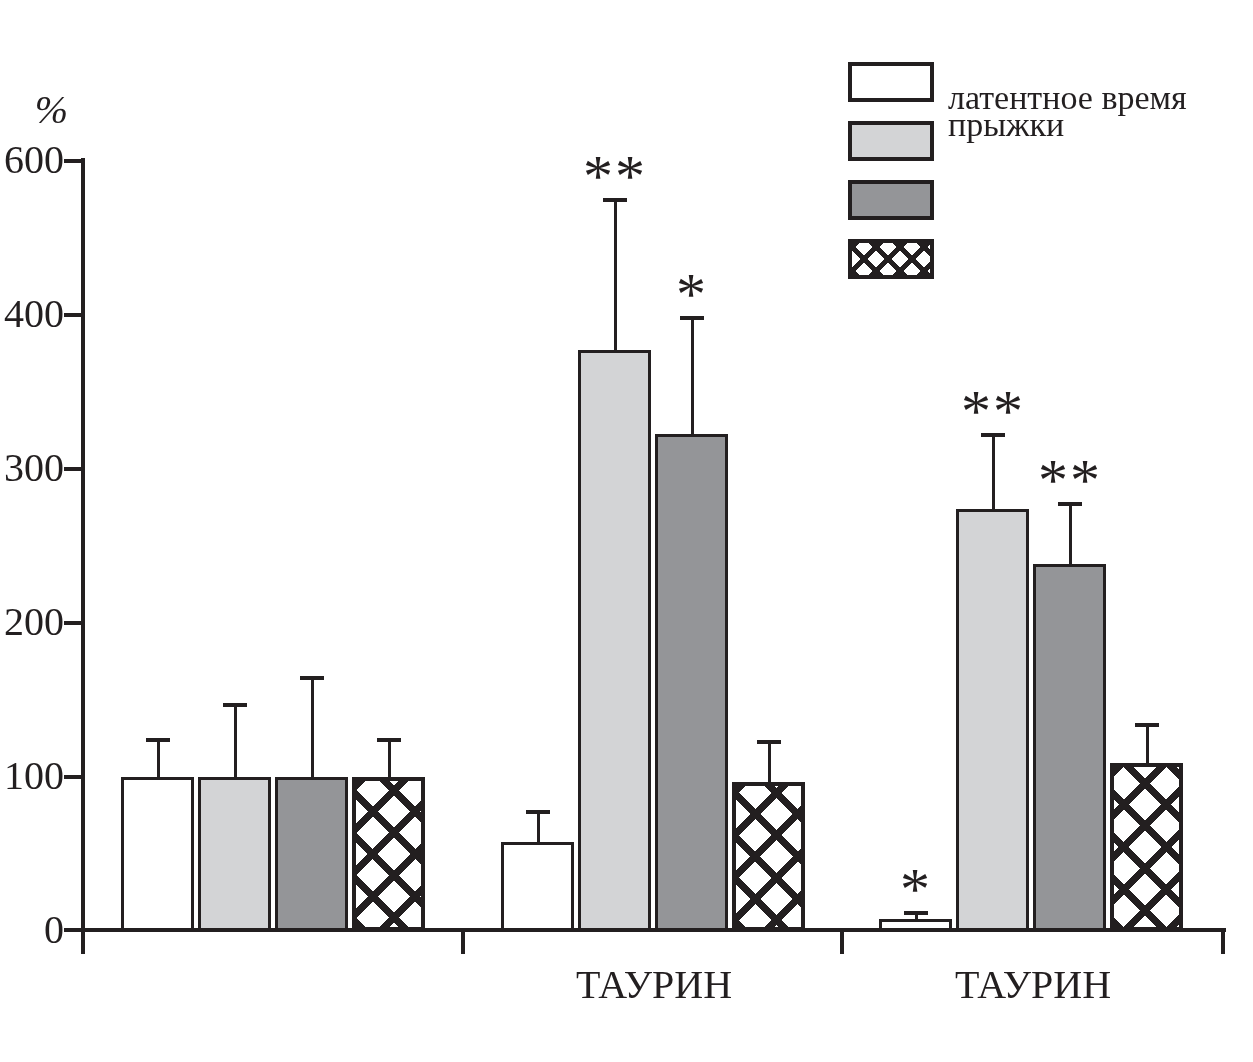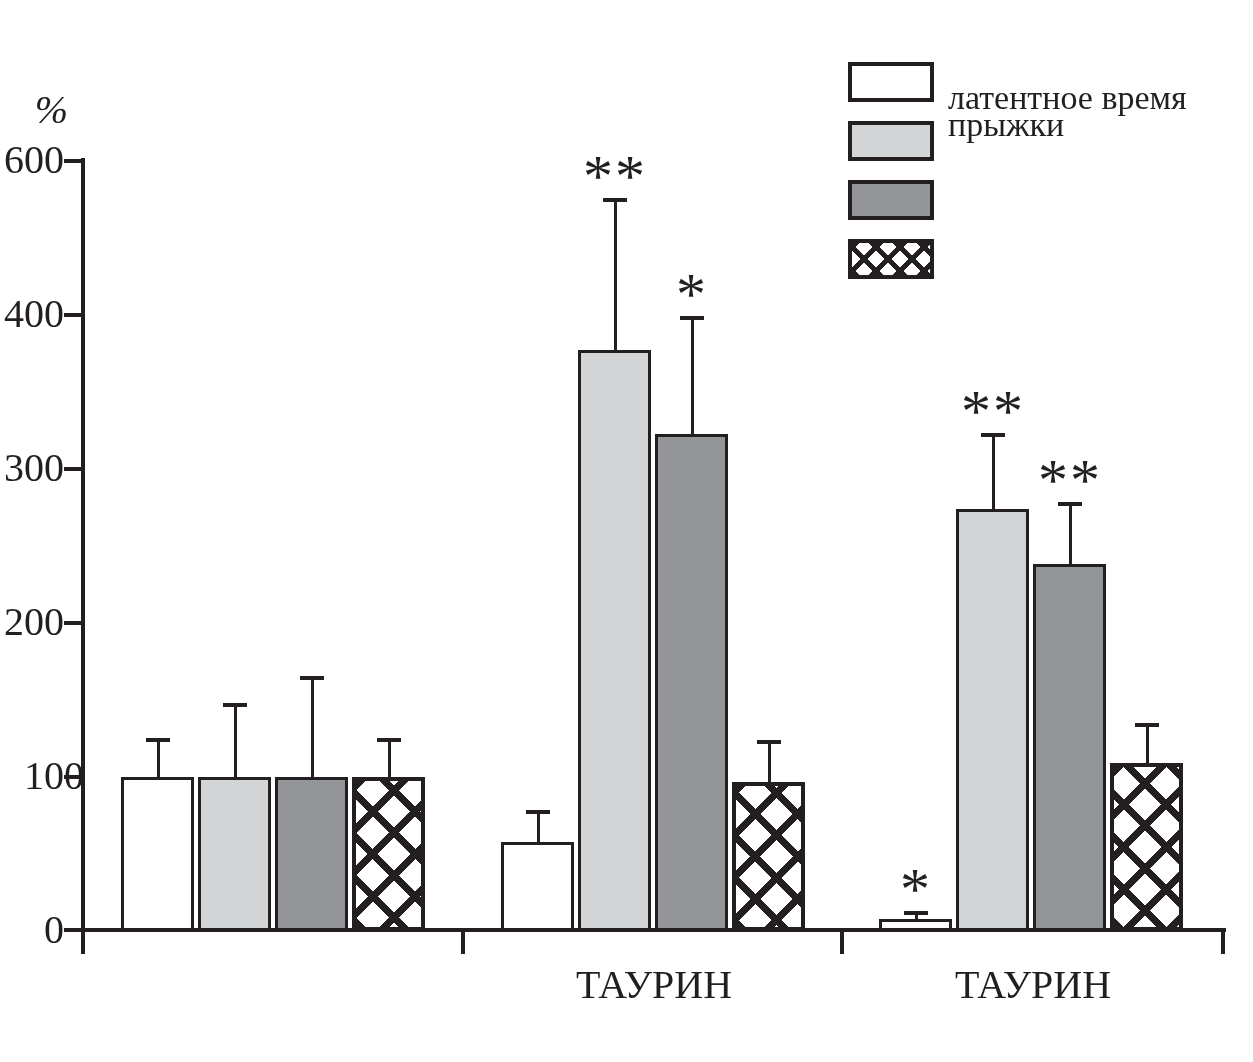--- a/index.html
+++ b/index.html
@@ -81,21 +81,21 @@
 
 <div id="figure">
   <div class="abs" id="y-unit-label">%</div>
 
   <div class="abs axis-line" id="y-axis" style="left:81px;top:158px;width:4px;height:796px;"></div>
   <div class="abs axis-line" id="x-axis" style="left:64px;top:928px;width:1162px;height:4px;"></div>
 
   <div class="abs" id="plot-dynamic" style="left:0;top:0;width:1253px;height:1062px;">
       <div class="abs y-tick-label" style="top: 910px;">0</div>
       <div class="abs y-tick" style="top: 775px;"></div>
-      <div class="abs y-tick-label" style="top: 756px; padding-left: 20px;">100</div>
+      <div class="abs y-tick-label" style="top: 756px;">100</div>
       <div class="abs y-tick" style="top: 621px;"></div>
       <div class="abs y-tick-label" style="top: 602px;">200</div>
       <div class="abs y-tick" style="top: 467px;"></div>
       <div class="abs y-tick-label" style="top: 448px;">300</div>
       <div class="abs y-tick" style="top: 313px;"></div>
       <div class="abs y-tick-label" style="top: 294px;">400</div>
       <div class="abs y-tick" style="top: 159px;"></div>
       <div class="abs y-tick-label" style="top: 140px;">600</div>
       <div class="abs x-tick" style="left: 461px;"></div>
       <div class="abs x-tick" style="left: 840px;"></div>

